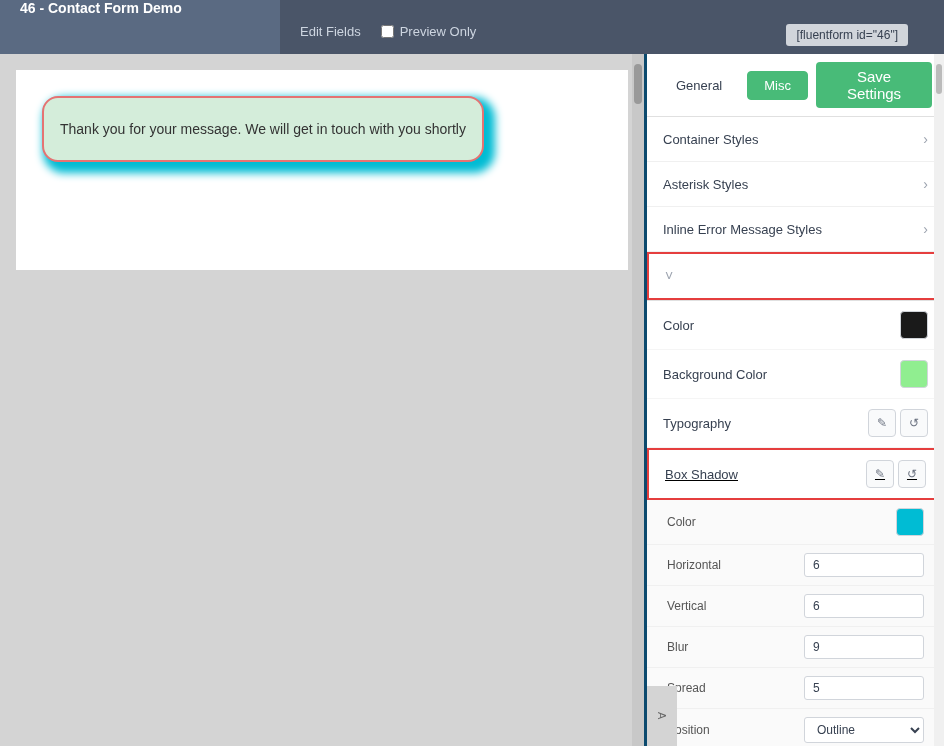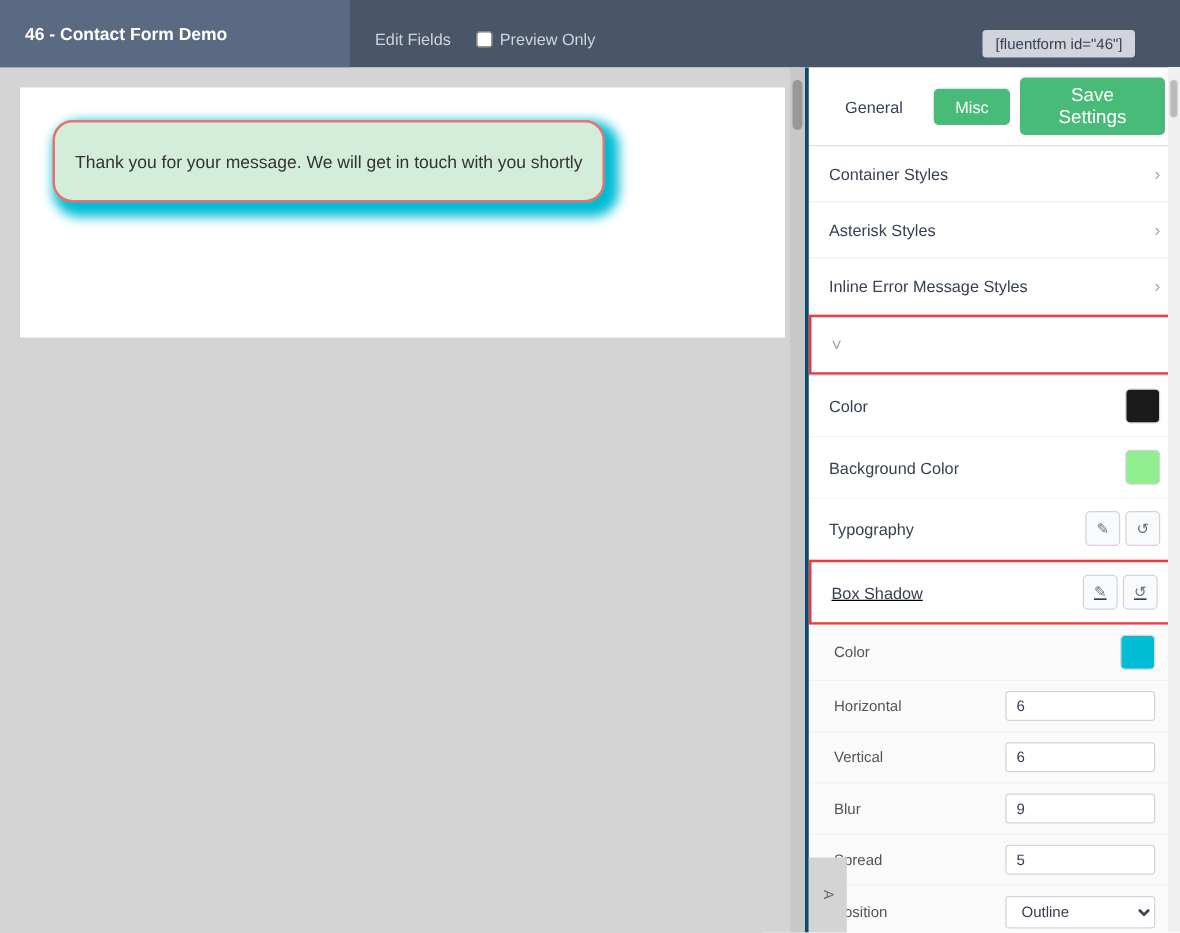--- a/index.html
+++ b/index.html
@@ -4,21 +4,21 @@
   <style>
     * { box-sizing: border-box; margin: 0; padding: 0; }
     body { font-family: -apple-system, BlinkMacSystemFont, "Segoe UI", sans-serif; font-size: 13px; background: #f0f0f0; width: 944px; height: 746px; overflow: hidden; }
 
     
     .top-bar {
       display: flex; align-items: center; background: #4a5568; height: 54px;
       padding: 0 0 0 0;
     }
     .top-bar-title {
-      background: #5a6a82; color: #fff; height: 54px; display: flex; align-items: center;
+      background: #5a6a82; color: #fff; height: 54px; display: flex; 
       padding: 0 20px; font-size: 14px; font-weight: 600; min-width: 280px;
     }
     .top-bar-nav {
       display: flex; align-items: flex-start; gap: 20px; padding: 0 20px; flex: 1; margin-top: 16px;
     }
     .nav-link { color: #cdd5e0; font-size: 13px; cursor: pointer; }
     .preview-only { display: flex; align-items: center; gap: 6px; color: #cdd5e0; font-size: 13px; }
     .preview-only input[type=checkbox] { margin: 0; }
     .shortcode-badge {
       margin-left: auto; background: #d1d5db; color: #374151; font-size: 12px;

